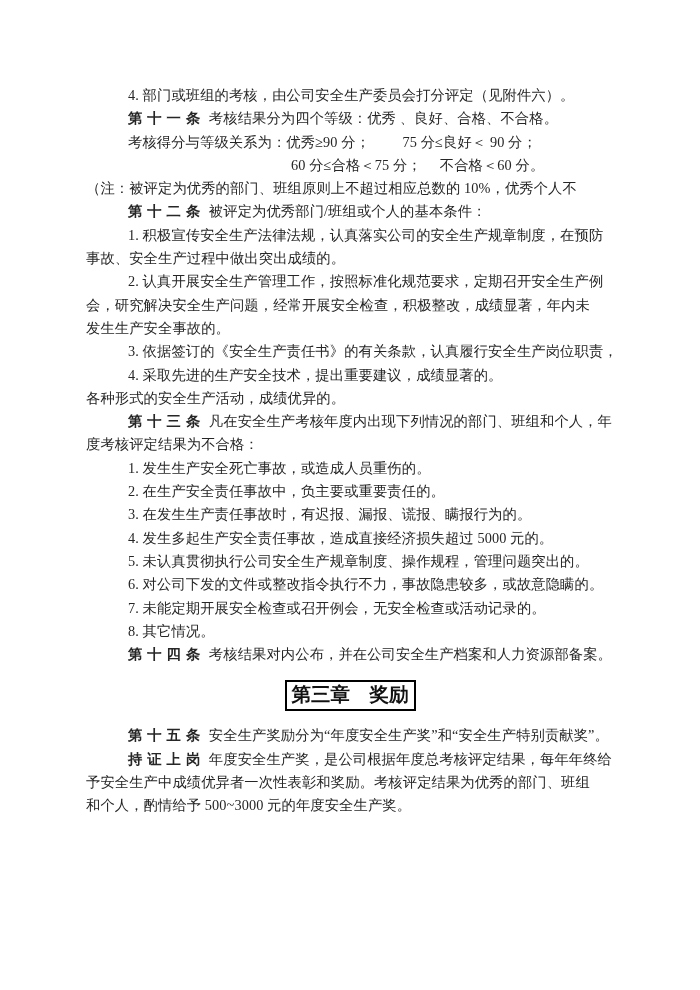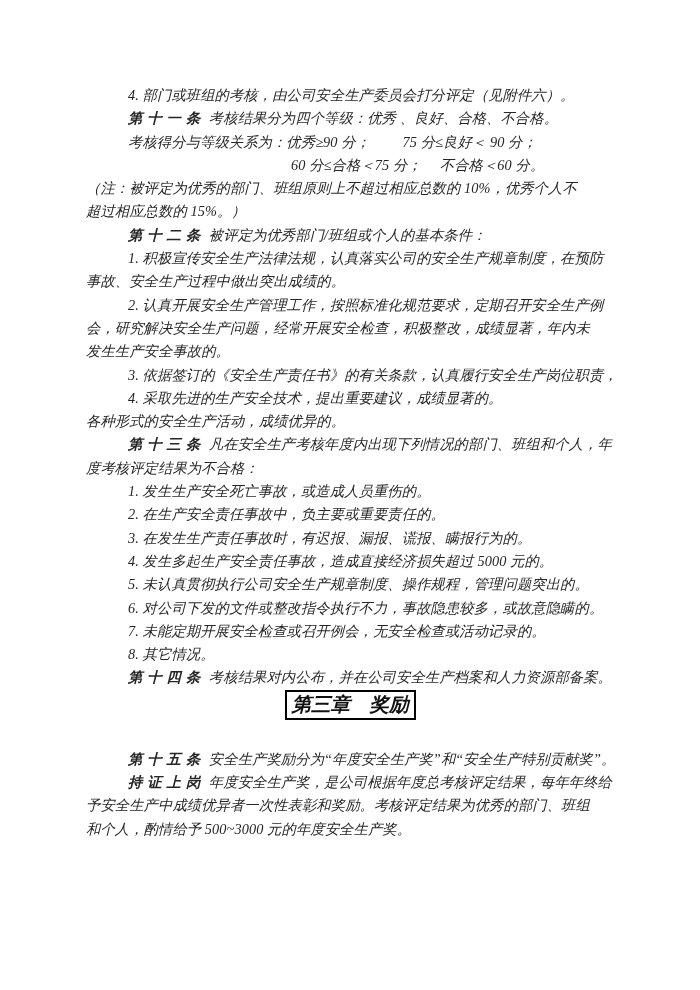--- a/index.html
+++ b/index.html
@@ -4,21 +4,20 @@
 <style>
   html, body { margin: 0; padding: 0; background: #ffffff; }
   .page {
     position: relative;
     width: 662px;
     height: 990px;
     background: #ffffff;
     overflow: hidden;
     font-family: "Liberation Serif", "DejaVu Serif", serif;
     color: #262626;
-    font-style: italic;
   }
   .content {
     position: absolute;
     left: 86px;
     top: 84px;
     width: 528px;
   }
   .line {
     font-size: 14.3px;
     line-height: 23.3px;
@@ -29,21 +28,21 @@
   .ind-para { padding-left: 42px; }
   .ind-none { padding-left: 0; }
   .ind-sub  { padding-left: 205px; }
   .clause-lead {
     font-weight: bold;
     letter-spacing: 5px;
   }
   .heading-wrap {
     height: 58px;
     display: flex;
-    align-items: flex-start;
+    align-items: center;
     justify-content: center;
   }
   .chapter-heading {
     display: inline-block;
     font-weight: bold;
     font-size: 19.5px;
     line-height: 1.3;
     border: 2px solid #000000;
     padding: 0 5px 1px 5px;
     white-space: pre;
@@ -54,21 +53,20 @@
 <body>
 
 <div class="page">
   <div class="content">
     <div id="section-assessment">
         <div class="line ind-para">4. 部门或班组的考核，由公司安全生产委员会打分评定（见附件六）。</div>
         <div class="line ind-para"><span class="clause-lead">第十一条</span> 考核结果分为四个等级：优秀 、良好、合格、不合格。</div>
         <div class="line ind-para">考核得分与等级关系为：优秀≥90 分；　　 75 分≤良好＜ 90 分；</div>
         <div class="line ind-sub">60 分≤合格＜75 分；　 不合格＜60 分。</div>
         <div class="line ind-none">（注：被评定为优秀的部门、班组原则上不超过相应总数的 10%，优秀个人不</div>
-        <div class="line ind-none">超过相应总数的 15%。）</div>
         <div class="line ind-para"><span class="clause-lead">第十二条</span> 被评定为优秀部门/班组或个人的基本条件：</div>
         <div class="line ind-para">1. 积极宣传安全生产法律法规，认真落实公司的安全生产规章制度，在预防</div>
         <div class="line ind-none">事故、安全生产过程中做出突出成绩的。</div>
         <div class="line ind-para">2. 认真开展安全生产管理工作，按照标准化规范要求，定期召开安全生产例</div>
         <div class="line ind-none">会，研究解决安全生产问题，经常开展安全检查，积极整改，成绩显著，年内未</div>
         <div class="line ind-none">发生生产安全事故的。</div>
         <div class="line ind-para">3. 依据签订的《安全生产责任书》的有关条款，认真履行安全生产岗位职责，</div>
         <div class="line ind-para">4. 采取先进的生产安全技术，提出重要建议，成绩显著的。</div>
         <div class="line ind-none">各种形式的安全生产活动，成绩优异的。</div>
         <div class="line ind-para"><span class="clause-lead">第十三条</span> 凡在安全生产考核年度内出现下列情况的部门、班组和个人，年</div>

